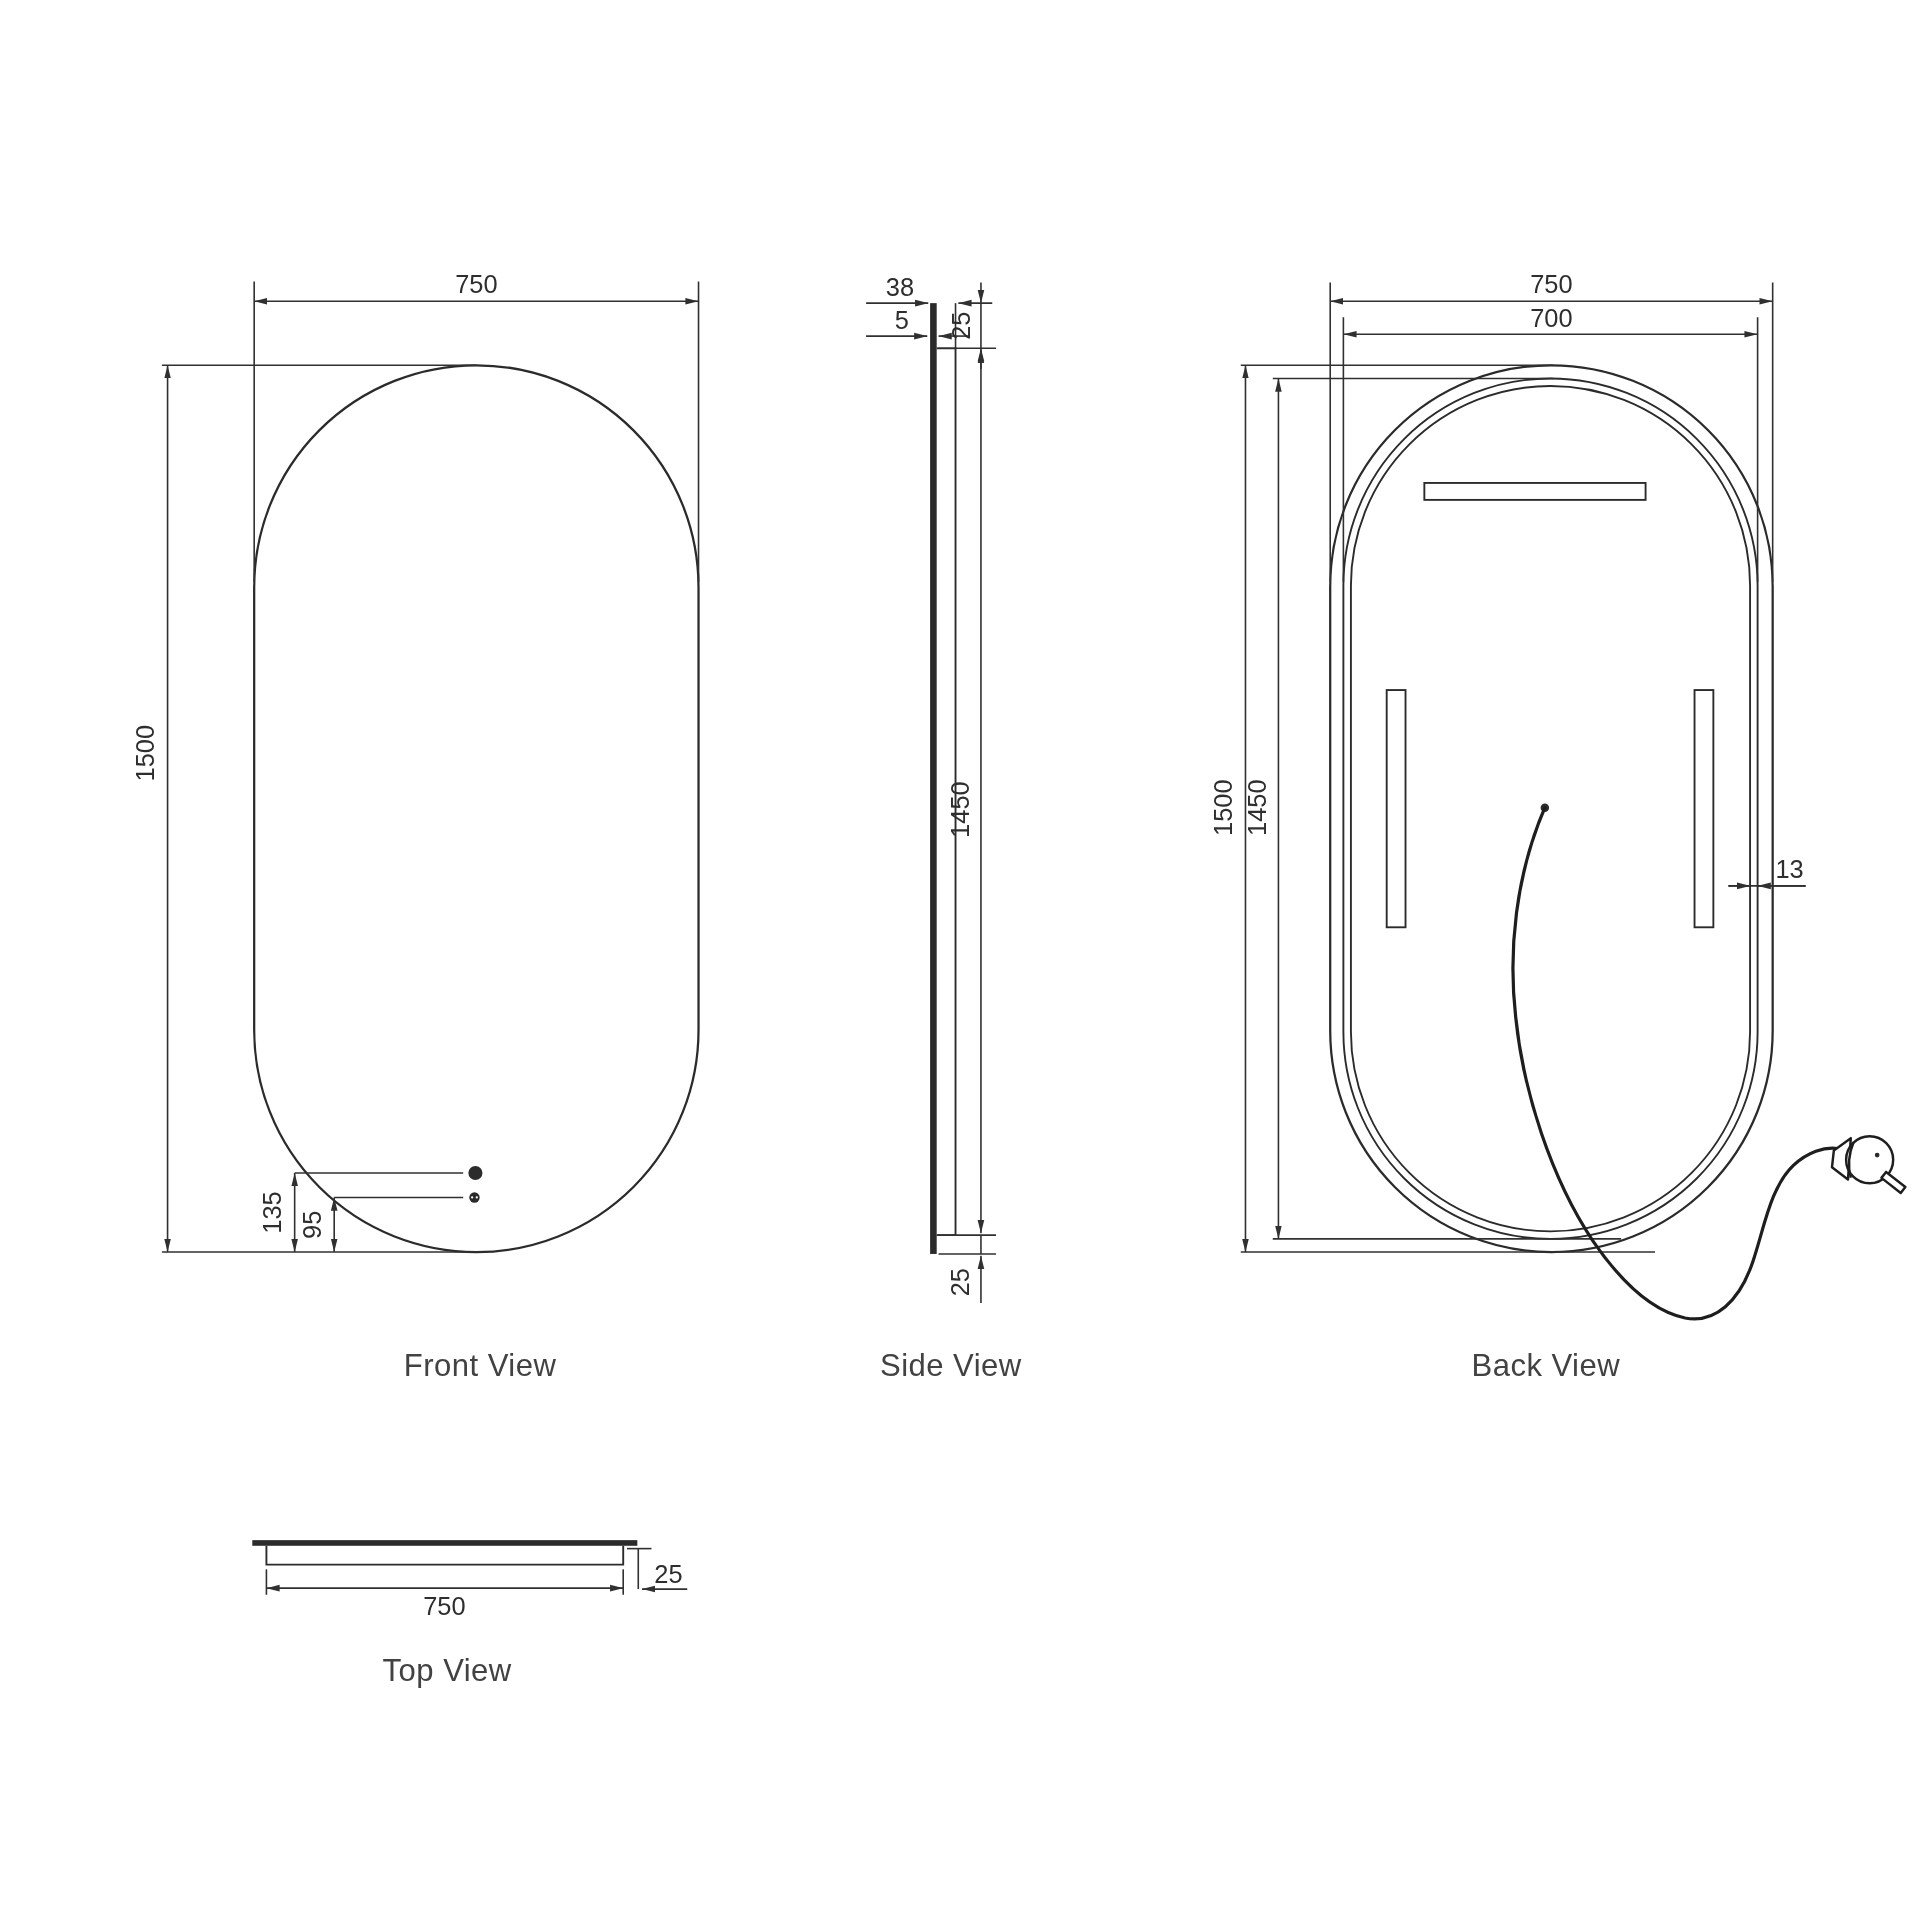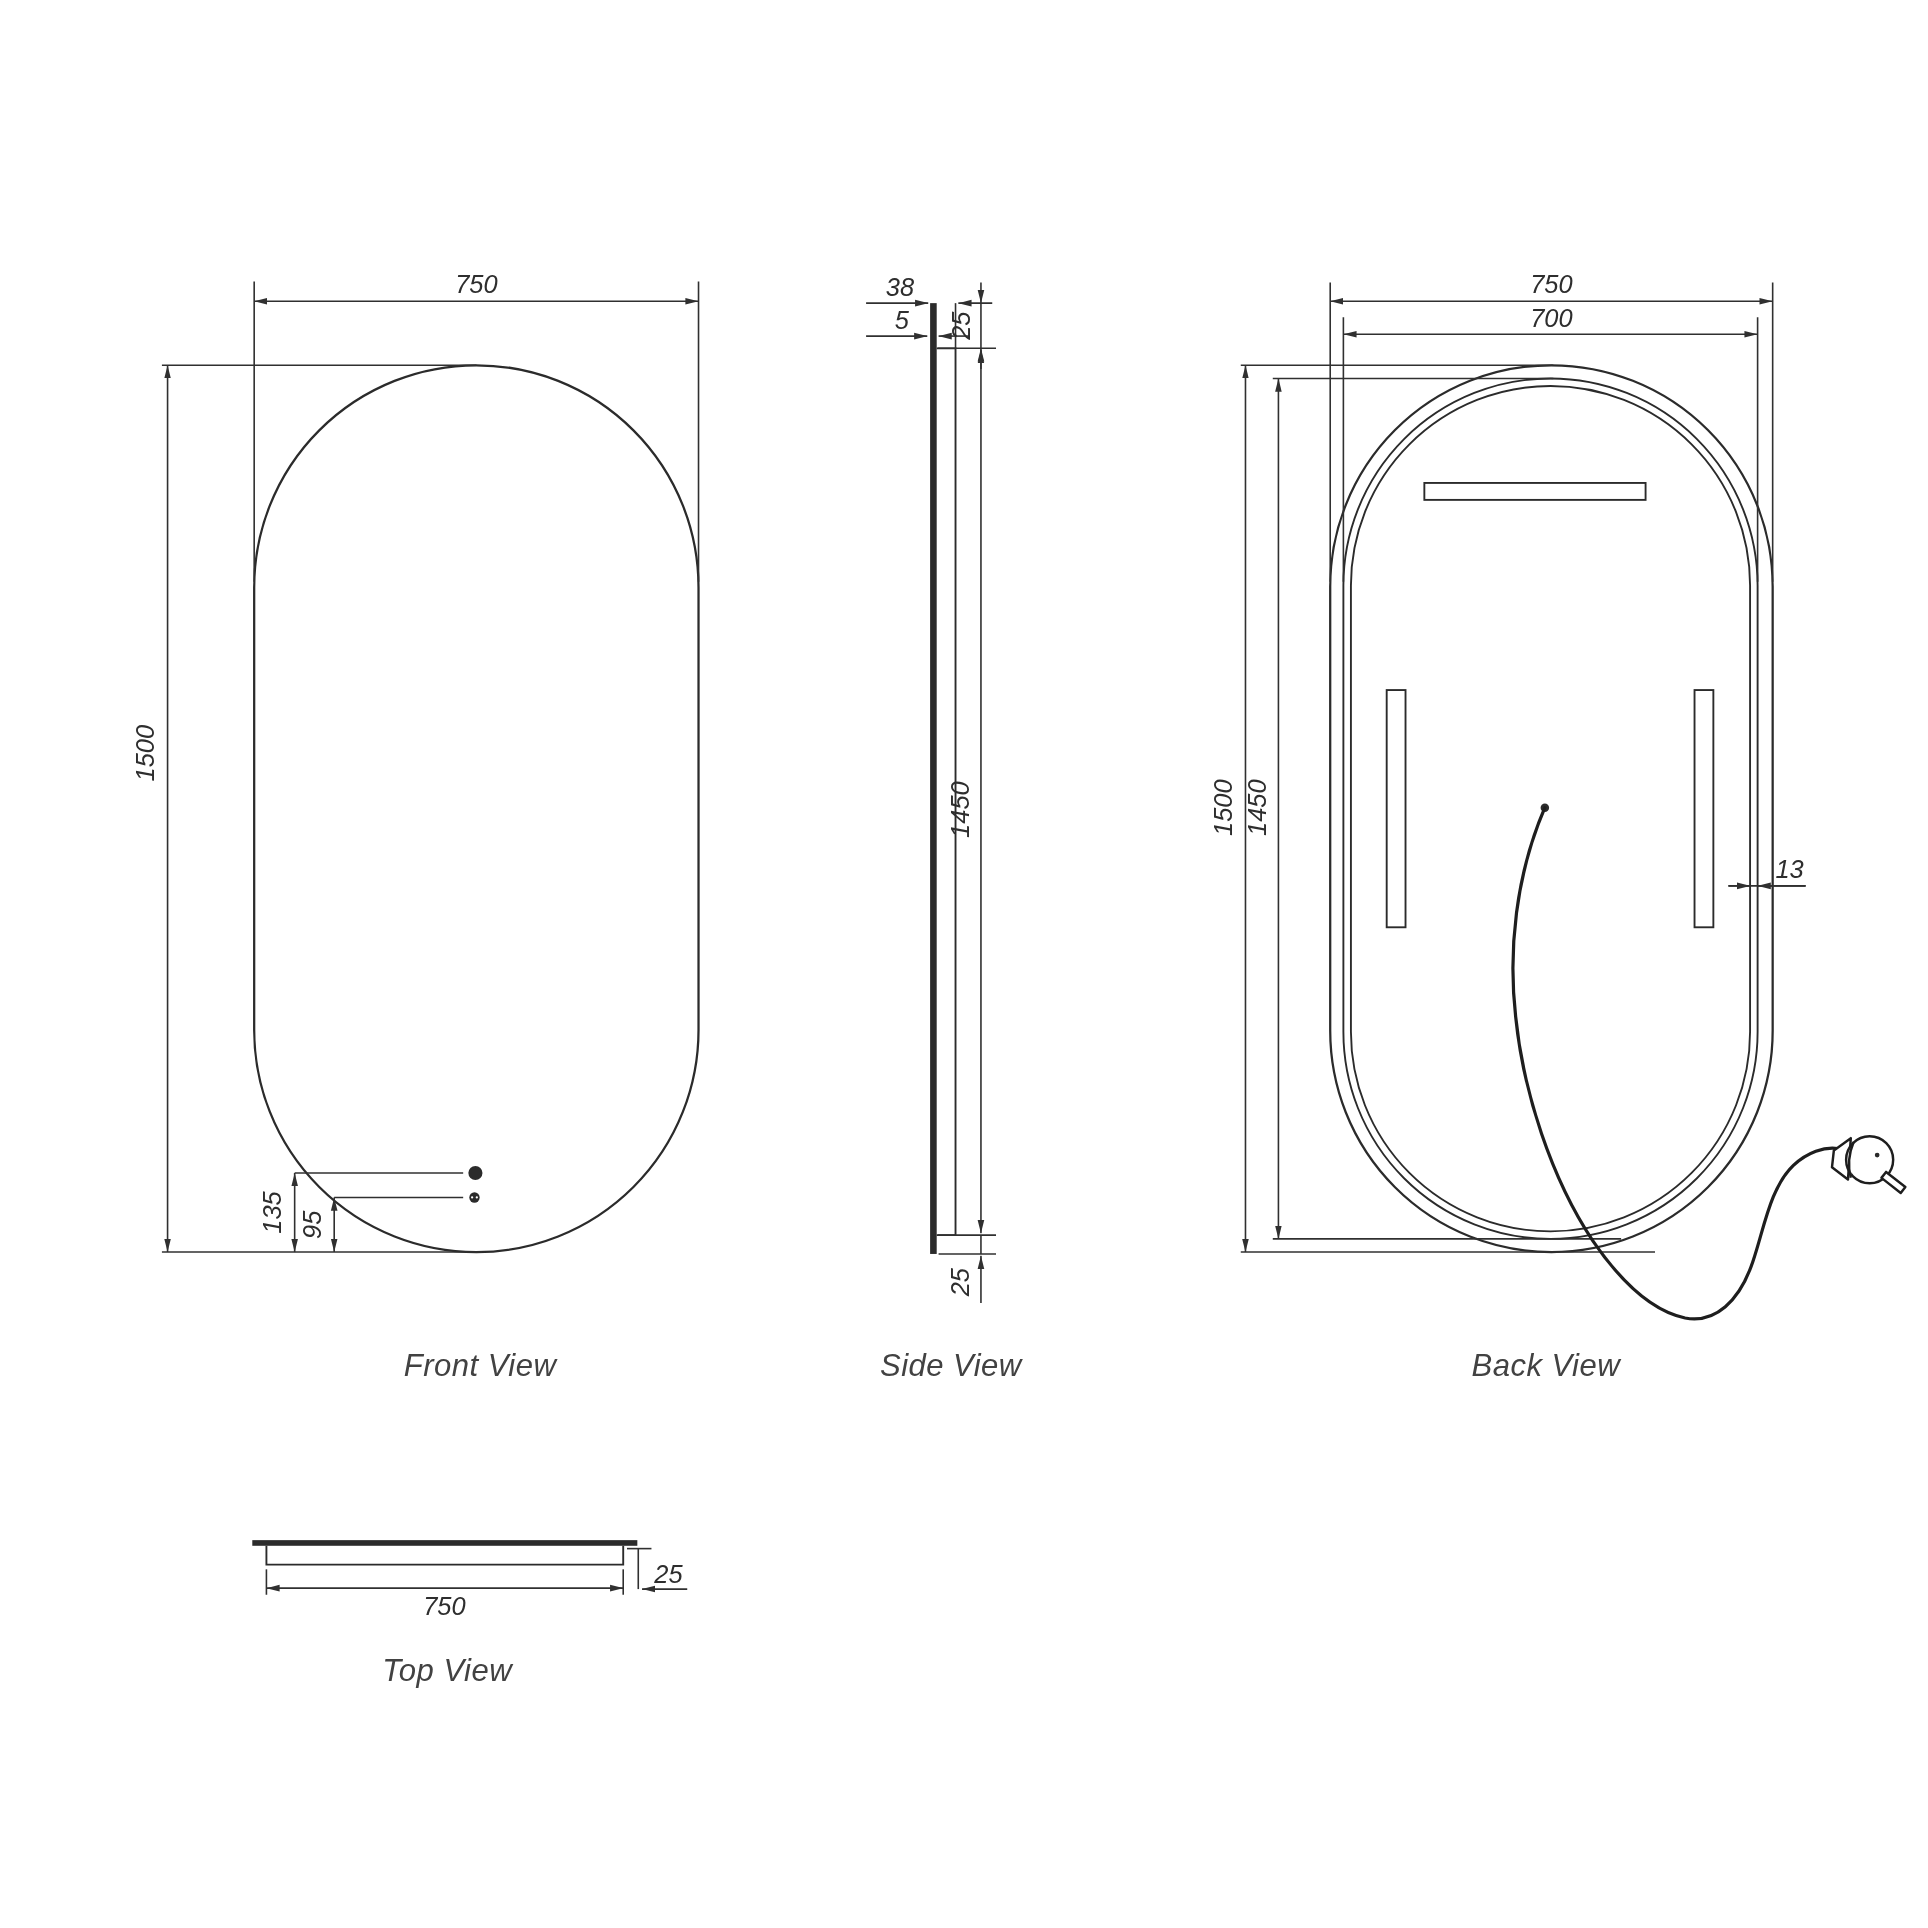--- a/index.html
+++ b/index.html
@@ -1,16 +1,16 @@
 <!DOCTYPE html>
 <html style="font-size:15px"><head>
 <meta charset="utf-8">
 <style>
   html,body{margin:0;padding:0;background:#fff;}
-  .canvas{position:relative;width:1928px;height:1928px;background:#ffffff;overflow:hidden;font-style:italic;}
+  .canvas{position:relative;width:1928px;height:1928px;background:#ffffff;overflow:hidden;}
   svg{display:block;}
   .shape{fill:none;stroke:#2b2b2b;stroke-width:2.4;}
   .ring{fill:none;stroke:#2b2b2b;stroke-width:2;}
   .solid{fill:#2b2b2b;stroke:none;}
   .dim{fill:none;stroke:#303030;stroke-width:1.7;}
   .cord{fill:none;stroke:#1e1e1e;stroke-width:3.4;stroke-linecap:round;}
   .plug{fill:#ffffff;stroke:#1e1e1e;stroke-width:2.6;stroke-linejoin:round;}
   .dimtext{font-family:"Liberation Sans",sans-serif;font-size:27px;fill:#2e2e2e;}
   .viewlabel{font-family:"Liberation Sans",sans-serif;font-size:33px;fill:#424242;letter-spacing:.5px;}
 </style>

